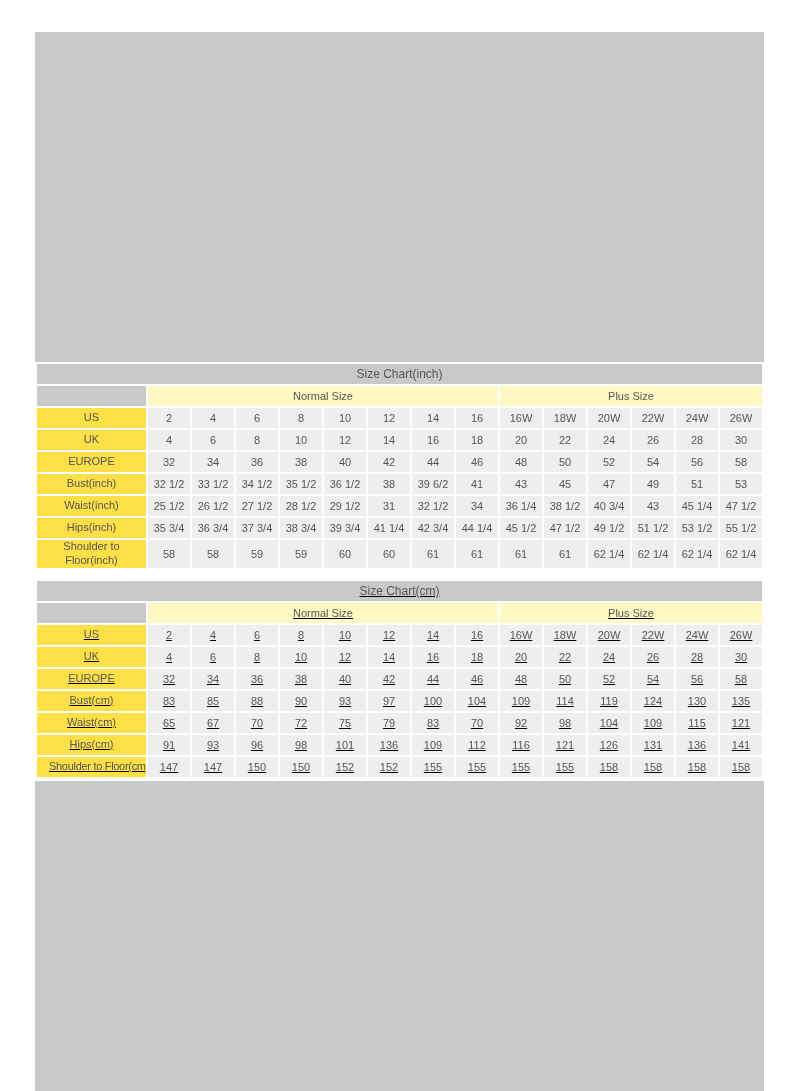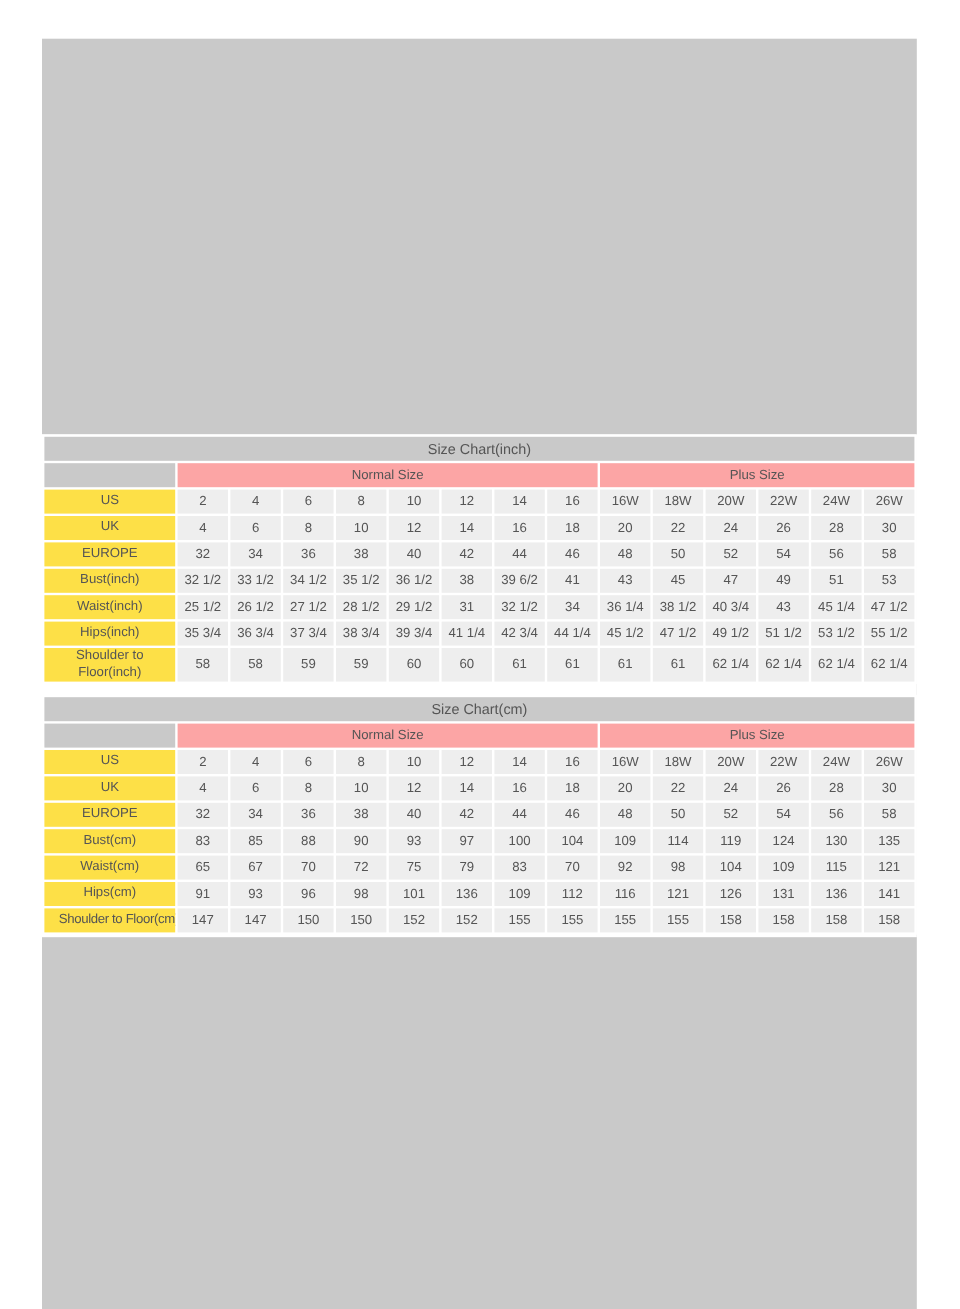--- a/index.html
+++ b/index.html
@@ -35,41 +35,42 @@
   }
   table.size-table {
     width: 100%;
     border-collapse: separate;
     border-spacing: 2px;
     table-layout: fixed;
     background: #ffffff;
   }
   table.size-table + table.size-table {
     margin-top: 9px;
+    text-decoration: underline;
   }
   col.label-col { width: 109px; }
   td {
     height: 20px;
     text-align: center;
     vertical-align: middle;
     font-size: 11px;
     color: #555555;
     padding: 0 1px;
     overflow: hidden;
   }
   td.title-cell {
     background: #c9c9c9;
     font-size: 12px;
     height: 20px;
   }
   td.corner-cell {
     background: #c9c9c9;
   }
   td.group-cell {
-    background: #fca5a5;
+    background: #fef9c3;
   }
   td.label-cell {
     background: #fde047;
     line-height: 1.25;
   }
   td.label-cell.nowrap {
     white-space: nowrap;
     letter-spacing: -0.3px;
     padding-left: 12px;
   }

